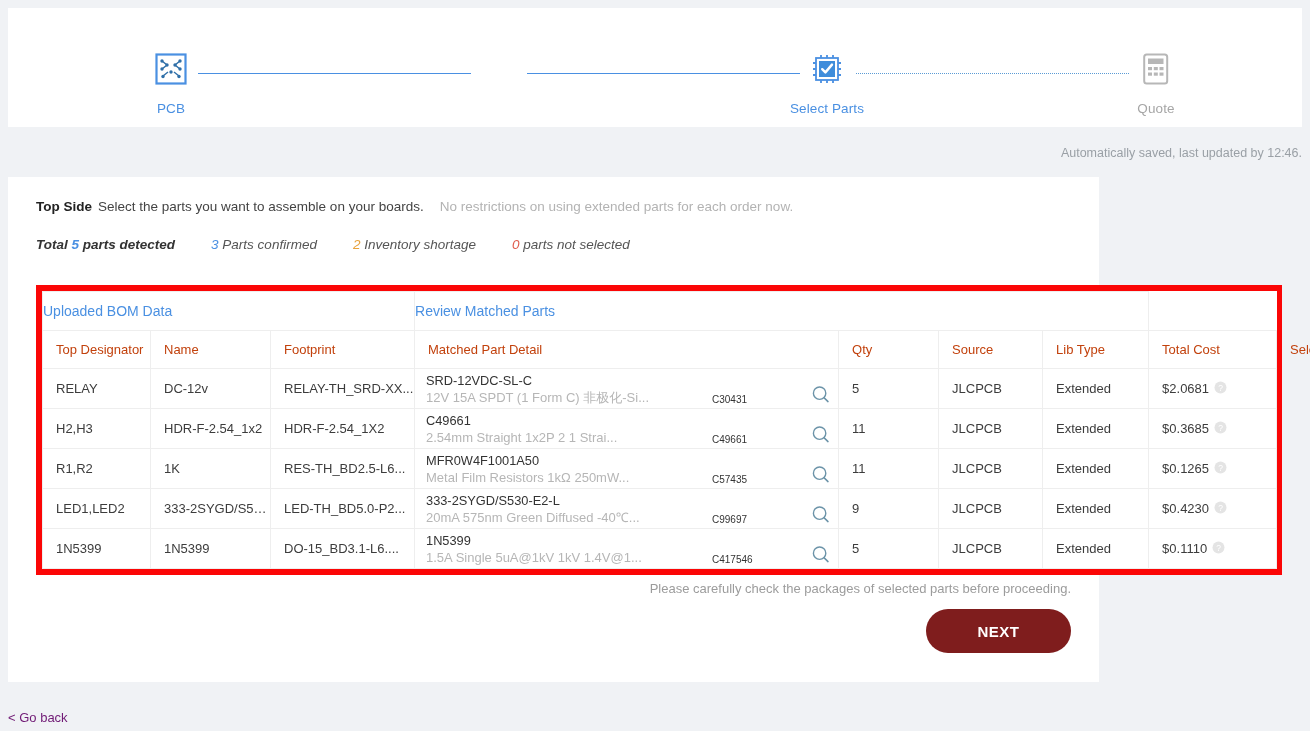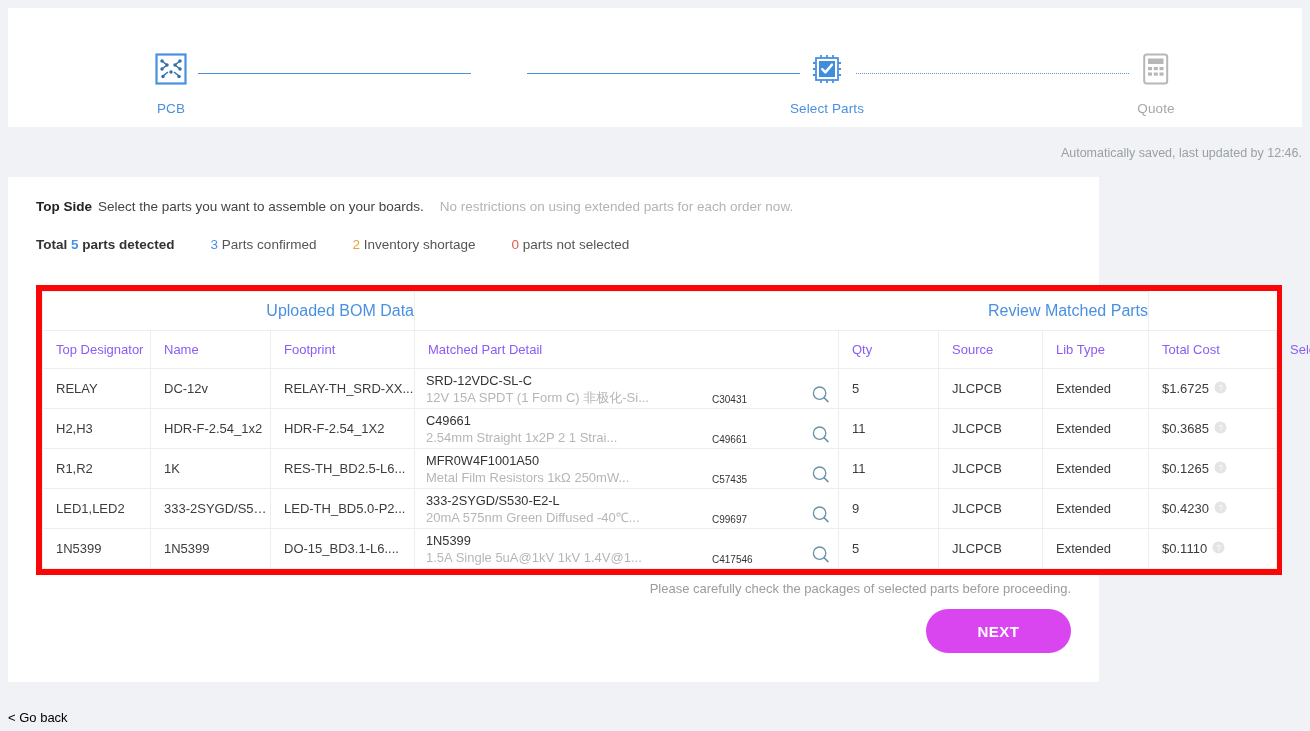--- a/index.html
+++ b/index.html
@@ -48,46 +48,46 @@
   .top-side-row {
     position: absolute; left: 28px; top: 22px;
     font-size: 13.5px; color:#333;
   }
   .top-side-row .bold { font-weight: bold; color:#222; }
   .top-side-row .normal { color:#444; margin-left: 6px; }
   .top-side-row .muted { color:#b3b3b3; margin-left: 16px; }
 
   .totals-row {
     position: absolute; left: 28px; top: 60px;
-    font-size: 13.5px; color:#333;
+    font-size: 13.5px; color:#333;font-style:italic;
   }
   .totals-row .chunk { display:inline-block; }
   .totals-row .c1 { font-weight: bold; }
   .totals-row .num-blue { color:#4a90e2; font-weight:bold; }
   .totals-row .c2 { margin-left: 36px; color:#555; }
   .totals-row .c2 .n { color:#4a90e2; }
   .totals-row .c3 { margin-left: 36px; color:#555; }
   .totals-row .c3 .n { color:#e8a33d; }
   .totals-row .c4 { margin-left: 36px; color:#555; }
   .totals-row .c4 .n { color:#e05b4c; }
 
   
   .table-wrap {
     position: absolute; left: 28px; top: 108px; width: 1246px;
     border: 6px solid #fb0606; background:#fff;
   }
   table.bom { width: 100%; border-collapse: collapse; table-layout: fixed; background:#fff; }
   table.bom th, table.bom td {
     border: 1px solid #eeeeee; padding: 0; vertical-align: middle;
   }
-  .grp-head { height: 39px; text-align:right; color:#4a90e2; font-size:16px; font-weight:normal; }
+  .grp-head { height: 39px; text-align:left; color:#4a90e2; font-size:14px; font-weight:normal; }
   .grp-blank { border-top:1px solid #fff !important; border-right:1px solid #fff !important; }
   .col-head {
     height: 38px; text-align:left; padding-left: 13px !important;
-    font-size: 13px; color:#8b5cf6; font-weight: normal;
+    font-size: 13px; color:#c2410c; font-weight: normal;
   }
   td.cell {
     height: 40px; padding-left: 13px !important;
     font-size: 13px; color:#3c3c3c; white-space: nowrap; overflow:hidden; text-overflow: ellipsis;
   }
   td.cell.detail { padding-left: 11px !important; }
   .detail-main { font-size: 12.8px; color:#333; line-height: 15px; }
   .detail-sub { font-size: 13px; color:#b6b6b6; line-height: 15px; margin-top:2px; }
   .detail-flex { display:flex; align-items:flex-end; }
   .detail-left { flex: 1 1 auto; min-width:0; }
@@ -99,27 +99,27 @@
   .q-icon { margin-left: 5px; }
 
   
   .footer-note {
     position: absolute; right: 28px; top: 404px;
     font-size: 13px; color:#9c9c9c;
   }
   .next-btn {
     position: absolute; right: 28px; top: 432px;
     width: 145px; height: 44px; border-radius: 22px;
-    background:#d946ef; color:#fff; border:none;
+    background:#7f1d1d; color:#fff; border:none;
     font-size: 15px; font-weight: bold; letter-spacing:.5px;
     cursor:pointer;
   }
   .go-back {
     position: absolute; left: 8px; top: 710px;
-    font-size: 13px; color:#000000;
+    font-size: 13px; color:#701a75;
   }
 </style>
 </head>
 <body>
 
 <div class="page">
 
   <div class="stepper-card">
     <div class="stepper">
 
@@ -261,21 +261,21 @@
                       <path d="M13.2 12.9 L17 16.6" stroke="#6b93a8" stroke-width="1.5" stroke-linecap="round"></path>
                     </svg>
                   </div>
                 </div>
               </td>
               <td class="cell"><span>5</span></td>
               <td class="cell"><span>JLCPCB</span></td>
               <td class="cell"><span>Extended</span></td>
               <td class="cell">
                 <span class="cost-cell">
-                  <span>$1.6725</span>
+                  <span>$2.0681</span>
                   <span class="q-icon"><svg width="13" height="13" viewBox="0 0 13 13">
                       <circle cx="6.5" cy="6.5" r="6" fill="#e4e4e4"></circle>
                       <text x="6.5" y="9.6" font-size="8.5" fill="#ffffff" text-anchor="middle" font-family="Liberation Sans, sans-serif">?</text>
                     </svg></span>
                 </span>
               </td>
               <td class="cell"></td>
             </tr>
             <tr>
               <td class="cell"><span>H2,H3</span></td>

